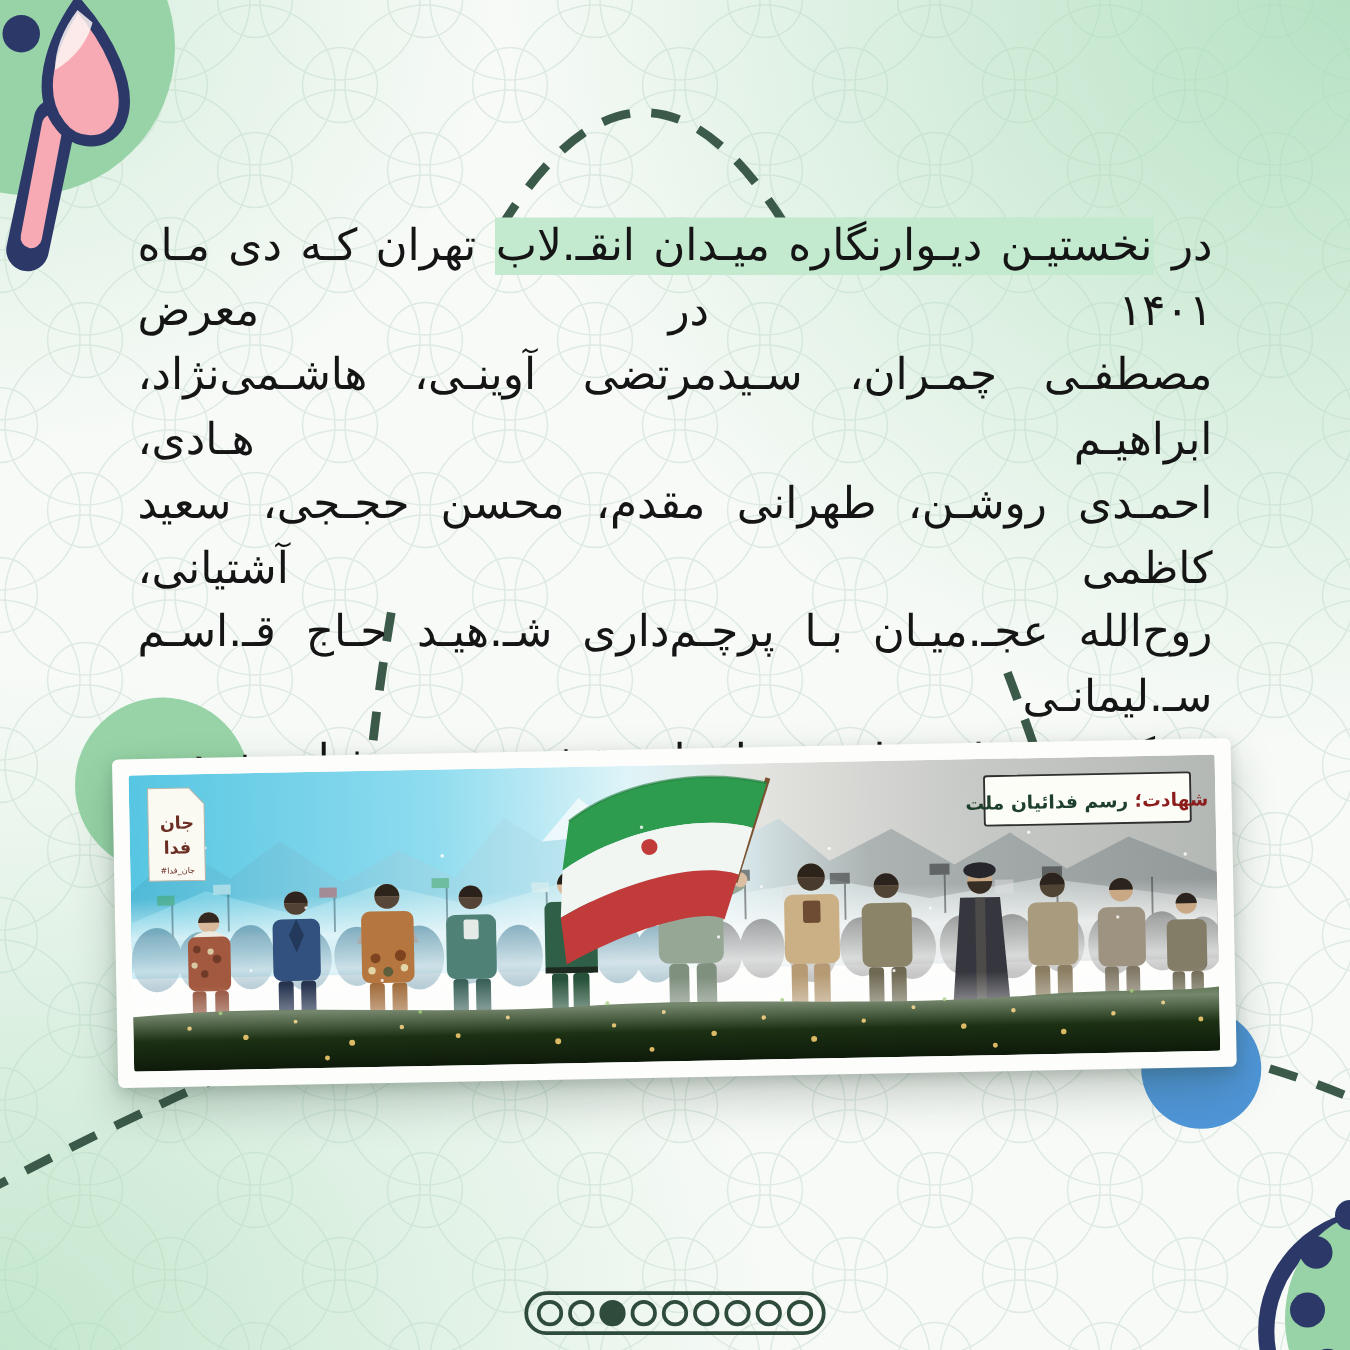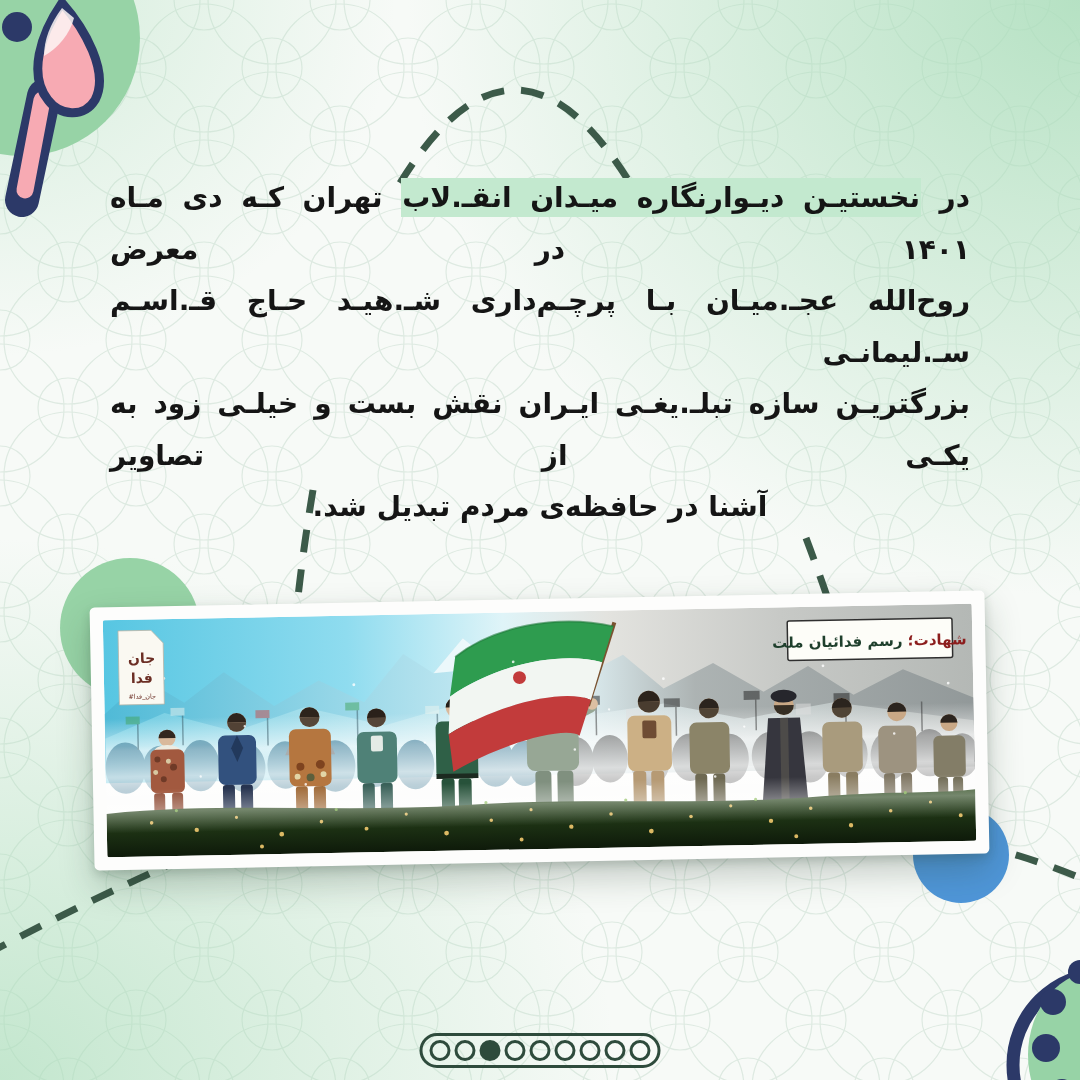--- a/index.html
+++ b/index.html
@@ -8,21 +8,21 @@
          font-family:"DejaVu Sans","Liberation Sans",sans-serif}
   .layer{position:absolute;inset:0;pointer-events:none}
   .tint{position:absolute;pointer-events:none}
   .tint.tr{top:0;right:0;width:700px;height:620px;
     background:radial-gradient(ellipse at 100% 0%,rgba(170,221,186,.85) 0%,rgba(170,221,186,0) 68%)}
   .tint.bl{bottom:0;left:0;width:660px;height:580px;
     background:radial-gradient(ellipse at 0% 100%,rgba(170,221,186,.68) 0%,rgba(170,221,186,0) 66%)}
   .tint.tl{top:0;left:0;width:400px;height:360px;
     background:radial-gradient(ellipse at 0% 0%,rgba(170,221,186,.45) 0%,rgba(170,221,186,0) 70%)}
   .textblock{position:absolute;top:172px;right:110px;width:860px;direction:rtl;
-    color:var(--ink,#151515);font-weight:700;font-size:28px;line-height:51.5px}
+    color:var(--ink,#151515);font-weight:400;font-size:35px;line-height:51.5px}
   .tline.just{text-align:justify;text-align-last:justify}
   .tline.center{text-align:center}
   mark.hl{background:var(--hl,#c3e9cf);color:inherit;padding:3px 1px}
   .banner{position:absolute;left:92px;top:599px;width:895px;height:263px;background:#fdfdfc;
     border-radius:5px;padding:13px;transform:rotate(-1.1deg);
     box-shadow:0 16px 34px rgba(35,60,45,.25),0 4px 10px rgba(35,60,45,.18)}
   .banner svg{display:block;width:100%;height:100%;border-radius:2px}
   .pagination{position:absolute;top:1033px;left:50%;transform:translateX(-50%);display:flex;
     align-items:center;gap:4px;padding:4px 7px;border:3px solid var(--pag,#2e4b3c);border-radius:20px}
   .dot{width:21px;height:21px;border:3px solid var(--pag,#2e4b3c);border-radius:50%}
@@ -81,20 +81,22 @@
     <circle cx="1105" cy="1065" r="92" fill="none" stroke="var(--navy,#2c3968)" stroke-width="13"></circle>
     <ellipse cx="1100" cy="1055" rx="72" ry="85" fill="var(--green,#97d3a6)"></ellipse>
     <circle cx="1053" cy="1002" r="13" fill="var(--navy,#2c3968)"></circle>
     <circle cx="1046" cy="1048" r="14" fill="var(--navy,#2c3968)"></circle>
     <circle cx="1080" cy="972" r="12" fill="var(--navy,#2c3968)"></circle>
     <circle cx="1062" cy="1092" r="13" fill="var(--navy,#2c3968)"></circle>
   </svg>
 
   <div class="textblock">
     <div class="tline just"><span>در </span><mark class="hl">نخستیـن دیـوارنگاره میـدان انقـ.لاب</mark><span> تهران کـه دی مـاه ۱۴۰۱ در معرض</span></div>
+    <div class="tline just">مصطفـی چمـران، سـیدمرتضی آوینـی، هاشـمی‌نژاد، ابراهیـم هـادی،</div>
+    <div class="tline just">احمـدی روشـن، طهرانی مقدم، محسن حجـجی، سعید کاظمی آشتیانی،</div>
     <div class="tline just">روح‌الله عجـ.میـان بـا پرچـم‌داری شـ.هیـد حـاج قـ.اسـم سـ.لیمانـی</div>
     <div class="tline just">بزرگتریـن سازه تبلـ.یغـی ایـران نقش بست و خیلـی زود به یکـی از تصاویر</div>
     <div class="tline center">آشنا در حافظه‌ی مردم تبدیل شد.</div>
   </div>
 
   <div class="banner">
     <svg viewBox="0 0 870 240" preserveAspectRatio="none">
       <defs>
         <linearGradient id="sg" x1="0" y1="0" x2="1" y2="0">
           <stop offset="0" stop-color="#57c6e2"></stop>

